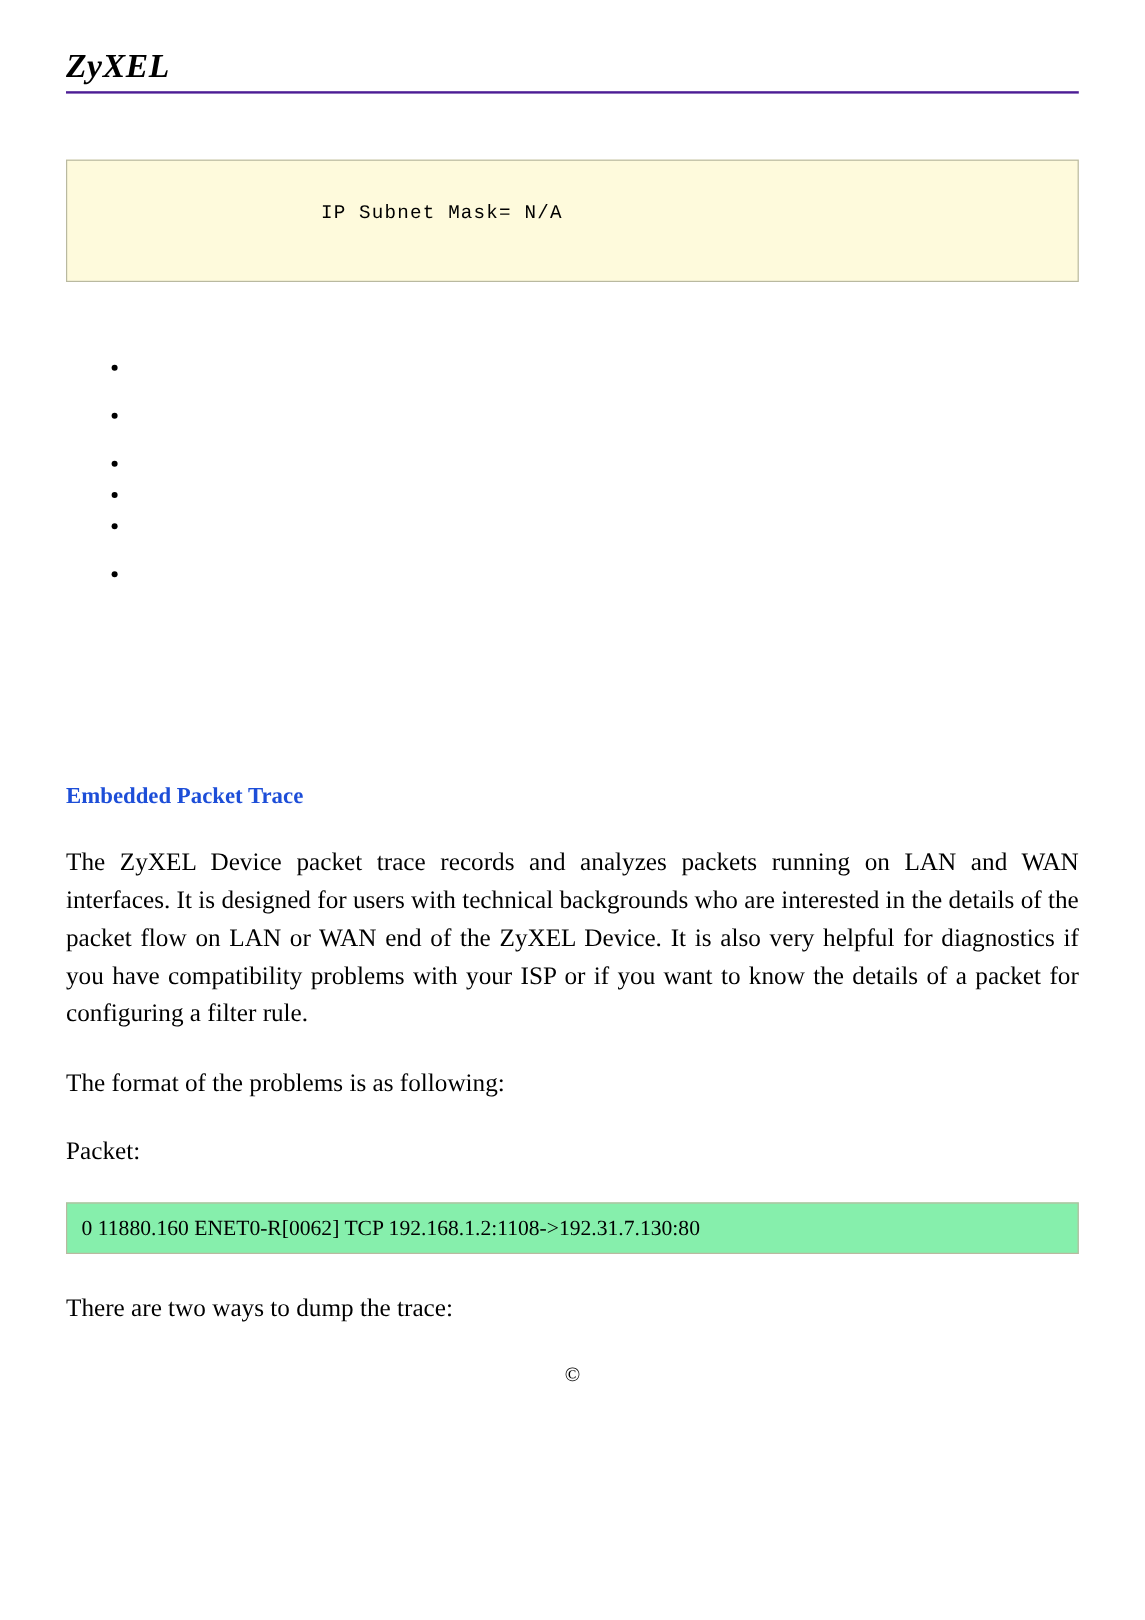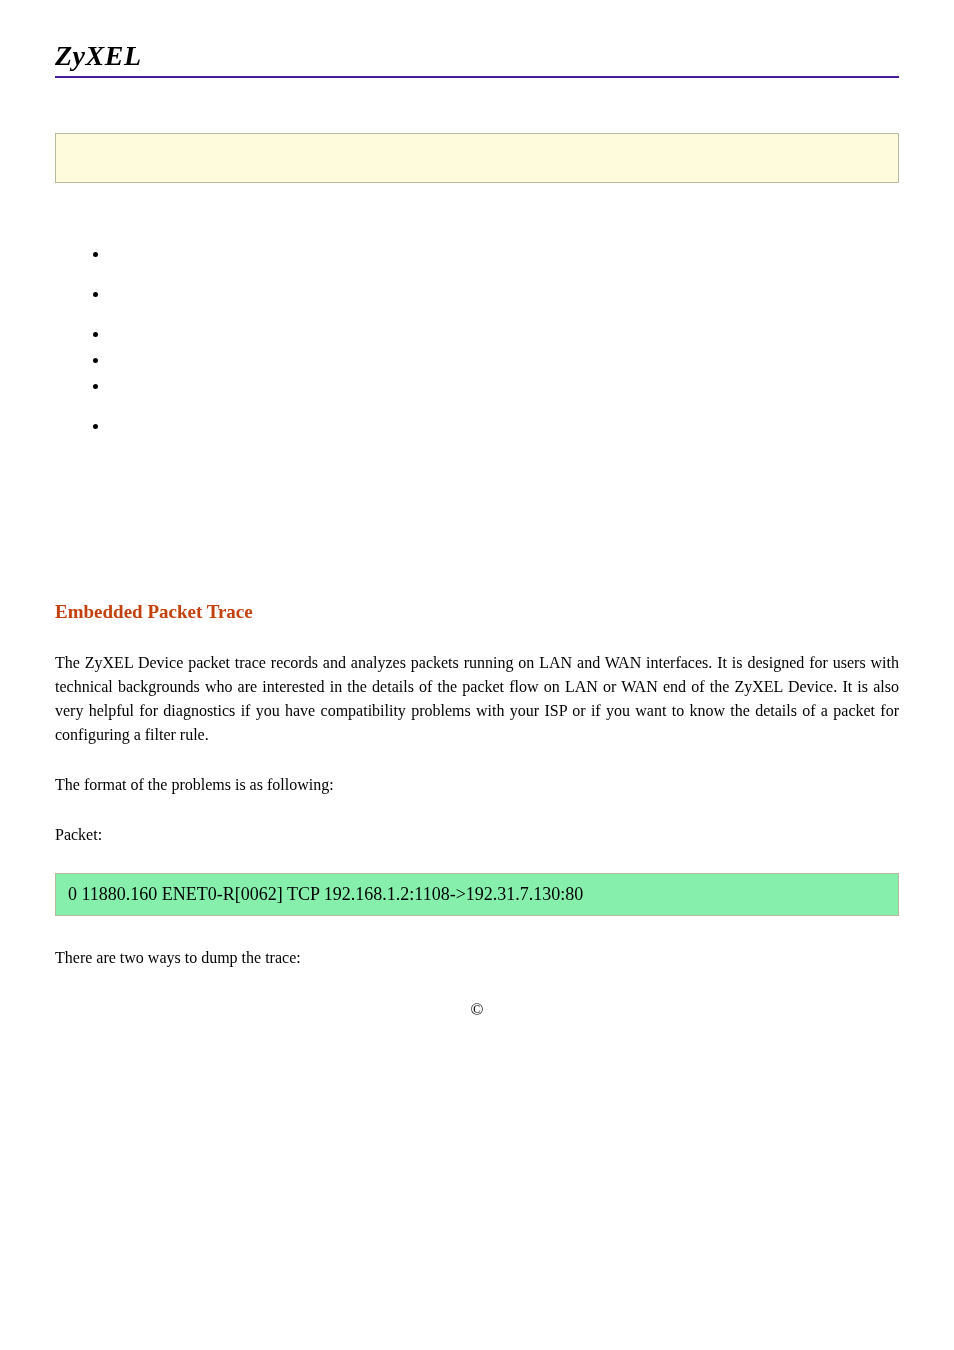--- a/index.html
+++ b/index.html
@@ -45,28 +45,28 @@
     list-style: disc;
     padding-left: 55px;
     margin: 0 0 170px 0;
   }
   .bullets li {
     height: 16px;
     margin-bottom: 24px;
   }
   .bullets li.tight { margin-bottom: 10px; }
   .section-heading {
-    color: #c2410c;
+    color: #1d4ed8;
     font-weight: bold;
     font-size: 19px;
     margin: 0 0 28px 0;
   }
   .para {
     margin: 0 0 26px 0;
-    font-size: 16px;
+    font-size: 21px;
     line-height: 1.5;
   }
   .justify { text-align: justify; }
   .packet-box {
     background: #86efac;
     border: 1px solid #B9B9A0;
     padding: 10px 12px;
     font-family: "Times New Roman", Times, serif;
     font-size: 18px;
     margin: 0 0 30px 0;
@@ -80,20 +80,21 @@
 </head>
 <body>
 
 <div class="page">
 
   <div class="header">
     <span class="logo">ZyXEL</span>
   </div>
 
   <div class="config-box">
+    <div class="line">                   IP Subnet Mask= N/A</div>
   </div>
 
   <ul class="bullets">
     <li></li>
     <li></li>
     <li class="tight"></li>
     <li class="tight"></li>
     <li></li>
     <li></li>
   </ul>

